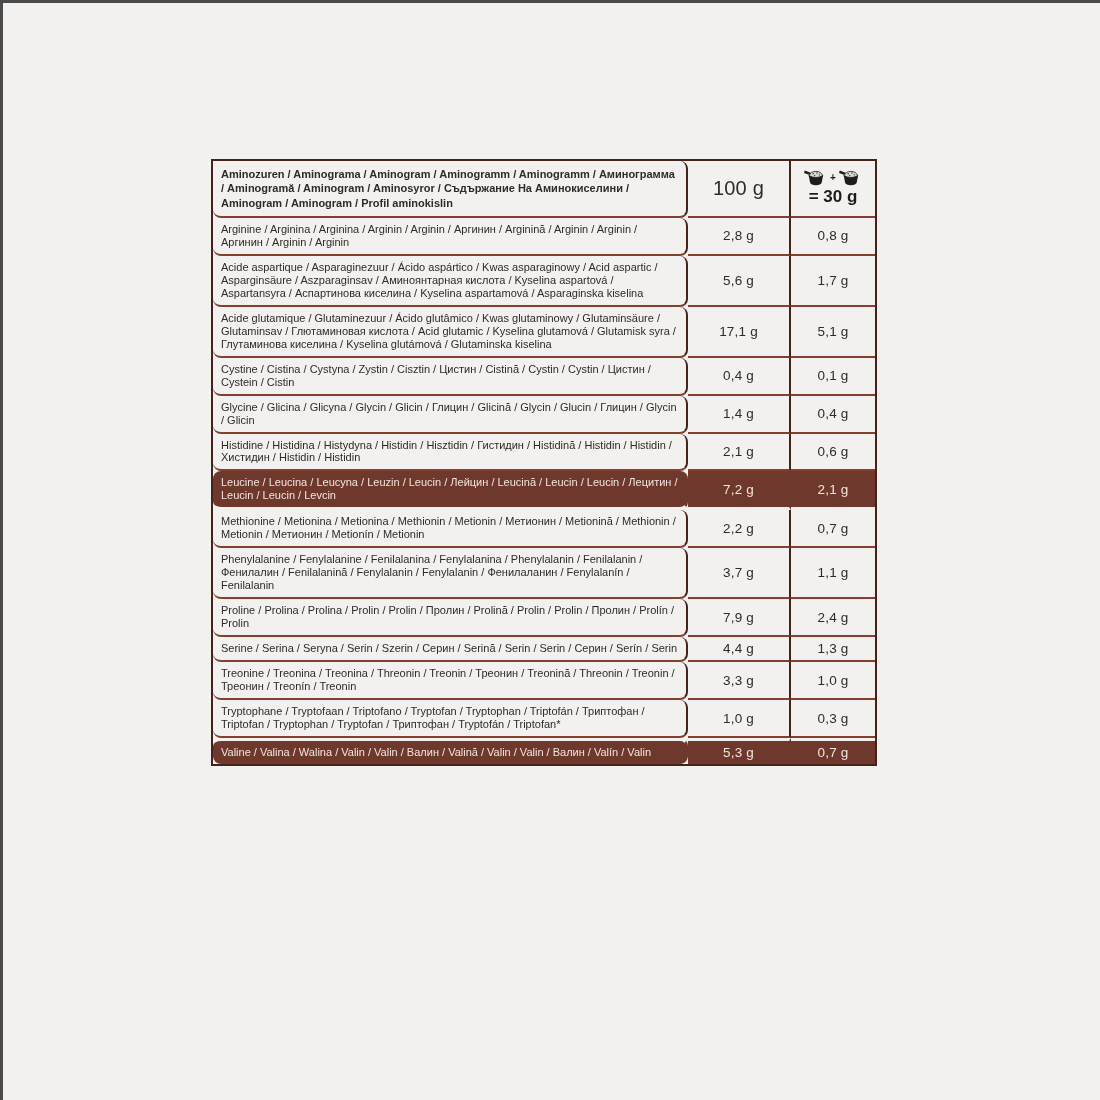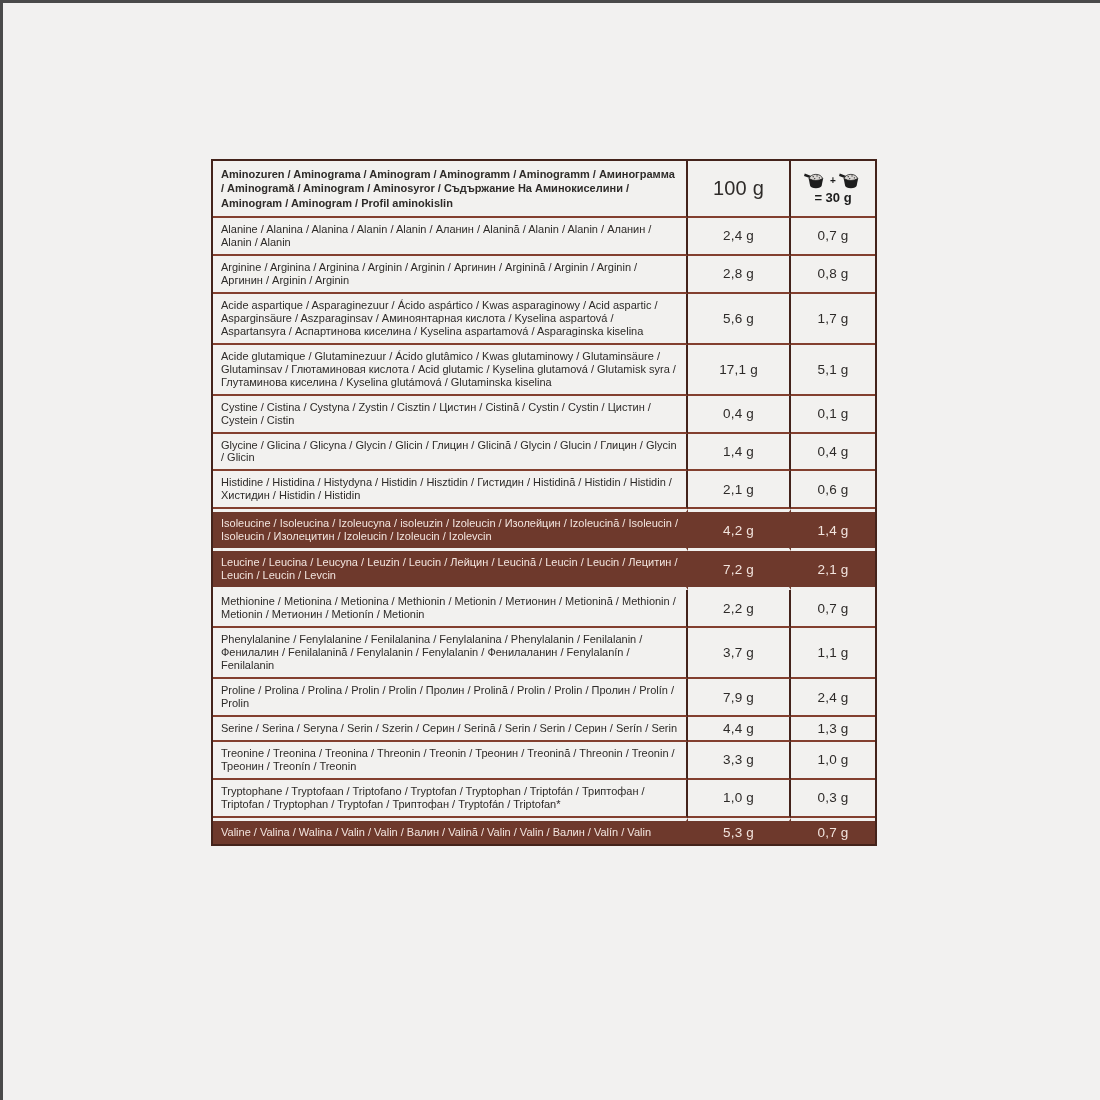--- a/index.html
+++ b/index.html
@@ -34,33 +34,34 @@
     color: var(--text, #2e2b29);
   }
   th:last-child, td:last-child { border-right:0; }
   tbody tr:last-child td { border-bottom:0; }
 
   th.name, td.name {
     text-align:left;
     padding:5px 8px;
     font-size:11px;
     line-height:1.18;
+    border-radius:8px;
   }
   th.name { font-weight:bold; font-size:11px; line-height:1.3; padding:6px 8px; }
   td.val, th.val {
     text-align:center;
     font-size:13.5px;
     letter-spacing:.2px;
   }
   th.val { font-size:20px; font-weight:normal;margin-top:16px; }
   th.scoop { text-align:center; padding:4px 2px; }
   .scoops { display:flex; align-items:center; justify-content:center; gap:2px; }
   .scoops .plus { font-size:10px; font-weight:bold; color:#1c1c1c; margin:0 1px; }
   .scoops svg { display:block; }
-  .equals { font-size:13px; font-weight:bold; margin-top:1px; color:#1c1c1c; }
+  .equals { font-size:17px; font-weight:bold; margin-top:1px; color:#1c1c1c; }
 
   
   tr.hl td {
     background: var(--hl, #6e392c);
     color: var(--hltext, #f2e4de);
     border-right-color:transparent;
     border-bottom:3px solid var(--rowbg, #f2f1ef);
   }
   tr.hl.first td { border-top:3px solid var(--rowbg, #f2f1ef); }
   tr.hl.last  td { border-bottom:0;margin-top:28px; }
@@ -106,25 +107,20 @@
               <circle cx="14" cy="8.5" r="0.8" fill="#1d1d1d"></circle>
             </svg>
           </span>
         </div>
         <div class="equals">= 30 g</div>
       </th>
     </tr>
   </thead>
   <tbody id="rows">
       <tr>
-    <td class="name">Alanine / Alanina / Alanina / Alanin / Alanin / Аланин / Alanină / Alanin / Alanin / Аланин / Alanin / Alanin</td>
-    <td class="val">2,4 g</td>
-    <td class="val">0,7 g</td>
-  </tr>
-      <tr>
     <td class="name">Arginine / Arginina / Arginina / Arginin / Arginin / Аргинин / Arginină / Arginin / Arginin / Аргинин / Arginin / Arginin</td>
     <td class="val">2,8 g</td>
     <td class="val">0,8 g</td>
   </tr>
       <tr>
     <td class="name">Acide aspartique / Asparaginezuur / Ácido aspártico / Kwas asparaginowy / Acid aspartic / Asparginsäure / Aszparaginsav / Аминоянтарная кислота / Kyselina aspartová / Aspartansyra / Аспартинова киселина / Kyselina aspartamová / Asparaginska kiselina</td>
     <td class="val">5,6 g</td>
     <td class="val">1,7 g</td>
   </tr>
       <tr>
@@ -139,25 +135,20 @@
   </tr>
       <tr>
     <td class="name">Glycine / Glicina / Glicyna / Glycin / Glicin / Глицин / Glicină / Glycin / Glucin / Глицин / Glycin / Glicin</td>
     <td class="val">1,4 g</td>
     <td class="val">0,4 g</td>
   </tr>
       <tr>
     <td class="name">Histidine / Histidina / Histydyna / Histidin / Hisztidin / Гистидин / Histidină / Histidin / Histidin / Хистидин / Histidin / Histidin</td>
     <td class="val">2,1 g</td>
     <td class="val">0,6 g</td>
-  </tr>
-      <tr class="hl first">
-    <td class="name">Isoleucine / Isoleucina / Izoleucyna / isoleuzin / Izoleucin / Изолейцин / Izoleucină / Isoleucin / Isoleucin / Изолецитин / Izoleucin / Izoleucin / Izolevcin</td>
-    <td class="val">4,2 g</td>
-    <td class="val">1,4 g</td>
   </tr>
       <tr class="hl">
     <td class="name">Leucine / Leucina / Leucyna / Leuzin / Leucin / Лейцин / Leucină / Leucin / Leucin / Лецитин / Leucin / Leucin / Levcin</td>
     <td class="val">7,2 g</td>
     <td class="val">2,1 g</td>
   </tr>
       <tr>
     <td class="name">Methionine / Metionina / Metionina / Methionin / Metionin / Метионин / Metionină / Methionin / Metionin / Метионин / Metionín / Metionin</td>
     <td class="val">2,2 g</td>
     <td class="val">0,7 g</td>

